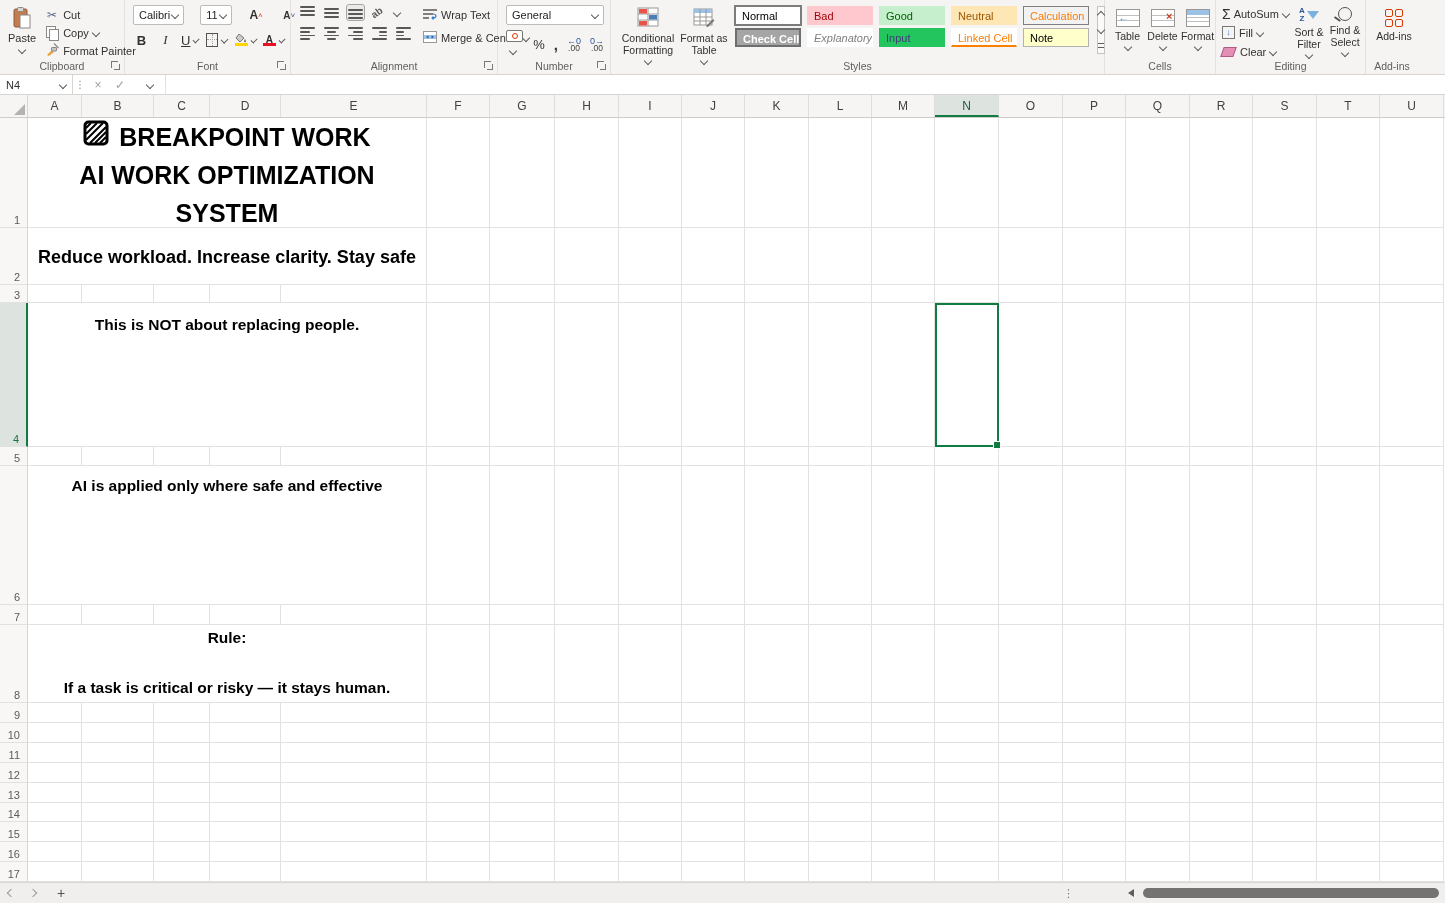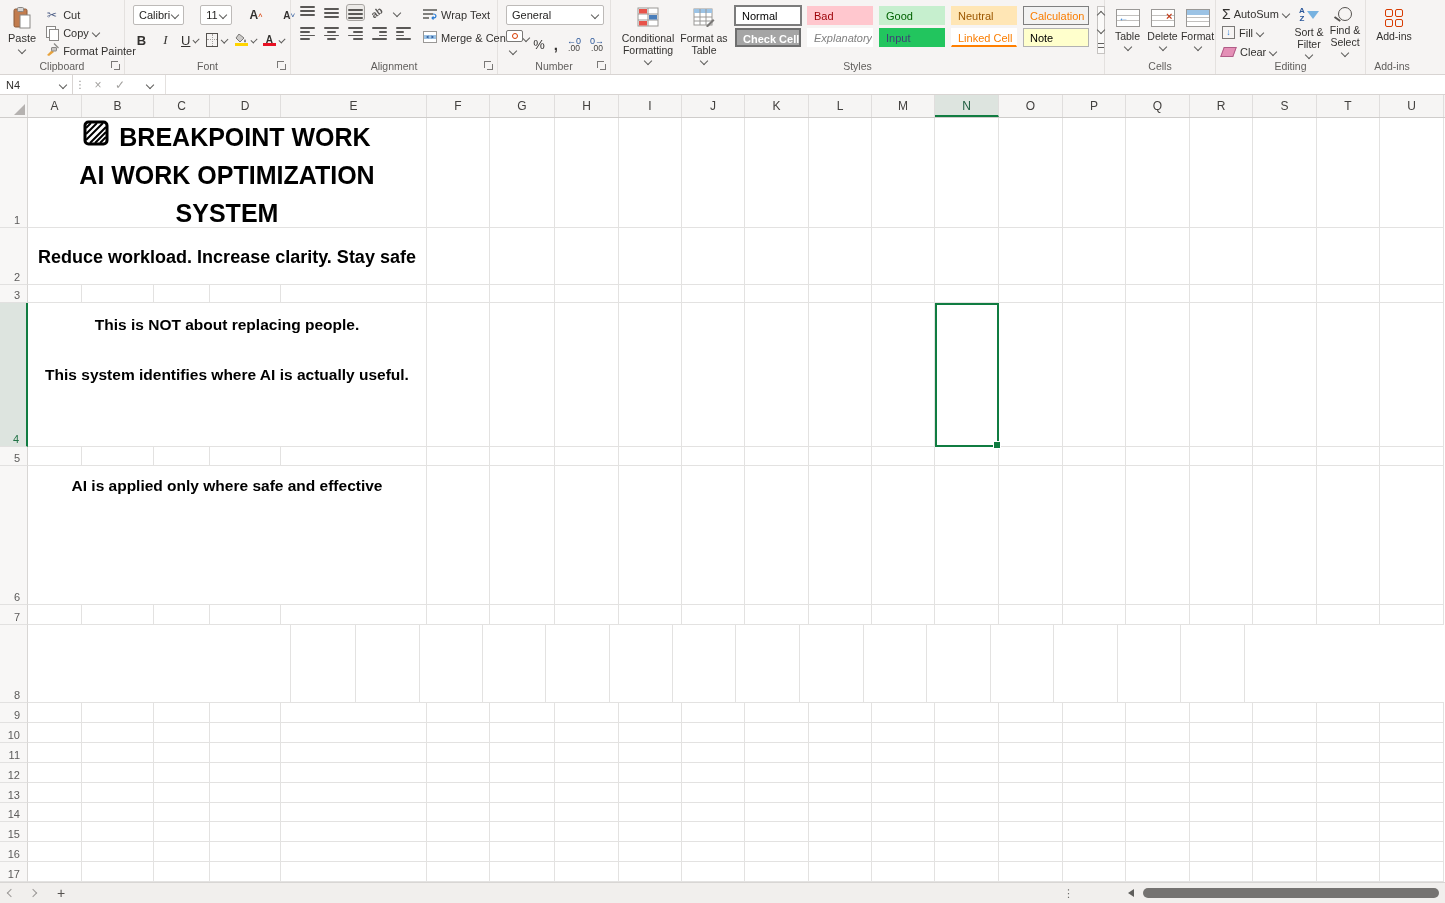--- a/index.html
+++ b/index.html
@@ -129,21 +129,21 @@
   .colh{height:100%;line-height:22px;text-align:center;font-size:12px;color:#43413f;
         border-right:1px solid #e0dedd;box-sizing:border-box;flex:none;}
   .colh.sel{background:#dde4df;border-bottom:2px solid #107c41;color:#1d5c3f;}
   #grid-layer{position:absolute;left:0;top:118px;width:1445px;height:764px;background:#fff;}
   #row-gutter{position:absolute;left:0;top:0;width:28px;}
   .gutc{width:28px;box-sizing:border-box;border-bottom:1px solid #e2e1e0;border-right:1px solid #d8d6d4;
         background:#f8f7f6;display:flex;align-items:flex-end;justify-content:flex-end;
         padding:0 7px 1px 0;font-size:11px;color:#5c5b5a;}
   .gutc.sel{background:#dde4df;border-right:2px solid #107c41;color:#217346;}
   #grid-rows{position:absolute;left:28px;top:0;}
-  .grow{display:flex;border-bottom:1px solid #e3e2e1;box-sizing:border-box;justify-content:center;}
+  .grow{display:flex;border-bottom:1px solid #e3e2e1;box-sizing:border-box;}
   .gcell{border-right:1px solid #e3e2e1;box-sizing:border-box;height:100%;flex:none;}
   .gcell.merged{overflow:hidden;}
   .k-title{font-weight:700;font-size:25px;line-height:38px;text-align:center;color:#000;}
   .tline{display:flex;align-items:center;justify-content:center;gap:10px;}
   .k-subtitle{font-weight:700;font-size:18px;line-height:22px;text-align:center;color:#000;}
   .k-body{display:flex;flex-direction:column;text-align:center;font-weight:700;font-size:15.5px;line-height:20px;color:#000;gap:30px;}
   .selbox{position:absolute;border:2px solid #107c41;box-sizing:border-box;}
   .handle{position:absolute;right:-4px;bottom:-4px;width:6px;height:6px;background:#107c41;border:1px solid #fff;}
 
   
@@ -630,21 +630,20 @@
           <div class="gcell" style="width: 64px;"></div>
           <div class="gcell" style="width: 63px;"></div>
           <div class="gcell" style="width: 64px;"></div>
           <div class="gcell" style="width: 63px;"></div>
           <div class="gcell" style="width: 64px;"></div>
         </div>
         <div class="grow" style="height: 144px;">
           <div class="gcell merged" style="width: 399px;">
             <div class="k-body" style="padding-top: 12px;">
               <div>This is NOT about replacing people.</div>
-              <div>This system identifies where AI is actually useful.</div>
             </div>
           </div>
           <div class="gcell" style="width: 63px;"></div>
           <div class="gcell" style="width: 65px;"></div>
           <div class="gcell" style="width: 64px;"></div>
           <div class="gcell" style="width: 63px;"></div>
           <div class="gcell" style="width: 63px;"></div>
           <div class="gcell" style="width: 64px;"></div>
           <div class="gcell" style="width: 63px;"></div>
           <div class="gcell" style="width: 63px;"></div>
@@ -720,20 +719,26 @@
           <div class="gcell" style="width: 64px;"></div>
           <div class="gcell" style="width: 64px;"></div>
           <div class="gcell" style="width: 63px;"></div>
           <div class="gcell" style="width: 64px;"></div>
           <div class="gcell" style="width: 63px;"></div>
           <div class="gcell" style="width: 64px;"></div>
           <div class="gcell" style="width: 63px;"></div>
           <div class="gcell" style="width: 64px;"></div>
         </div>
         <div class="grow" style="height: 78px;">
+          <div class="gcell merged" style="width: 399px;">
+            <div class="k-body" style="padding-top: 3px;">
+              <div>Rule:</div>
+              <div>If a task is critical or risky — it stays human.</div>
+            </div>
+          </div>
           <div class="gcell" style="width: 63px;"></div>
           <div class="gcell" style="width: 65px;"></div>
           <div class="gcell" style="width: 64px;"></div>
           <div class="gcell" style="width: 63px;"></div>
           <div class="gcell" style="width: 63px;"></div>
           <div class="gcell" style="width: 64px;"></div>
           <div class="gcell" style="width: 63px;"></div>
           <div class="gcell" style="width: 63px;"></div>
           <div class="gcell" style="width: 64px;"></div>
           <div class="gcell" style="width: 64px;"></div>

